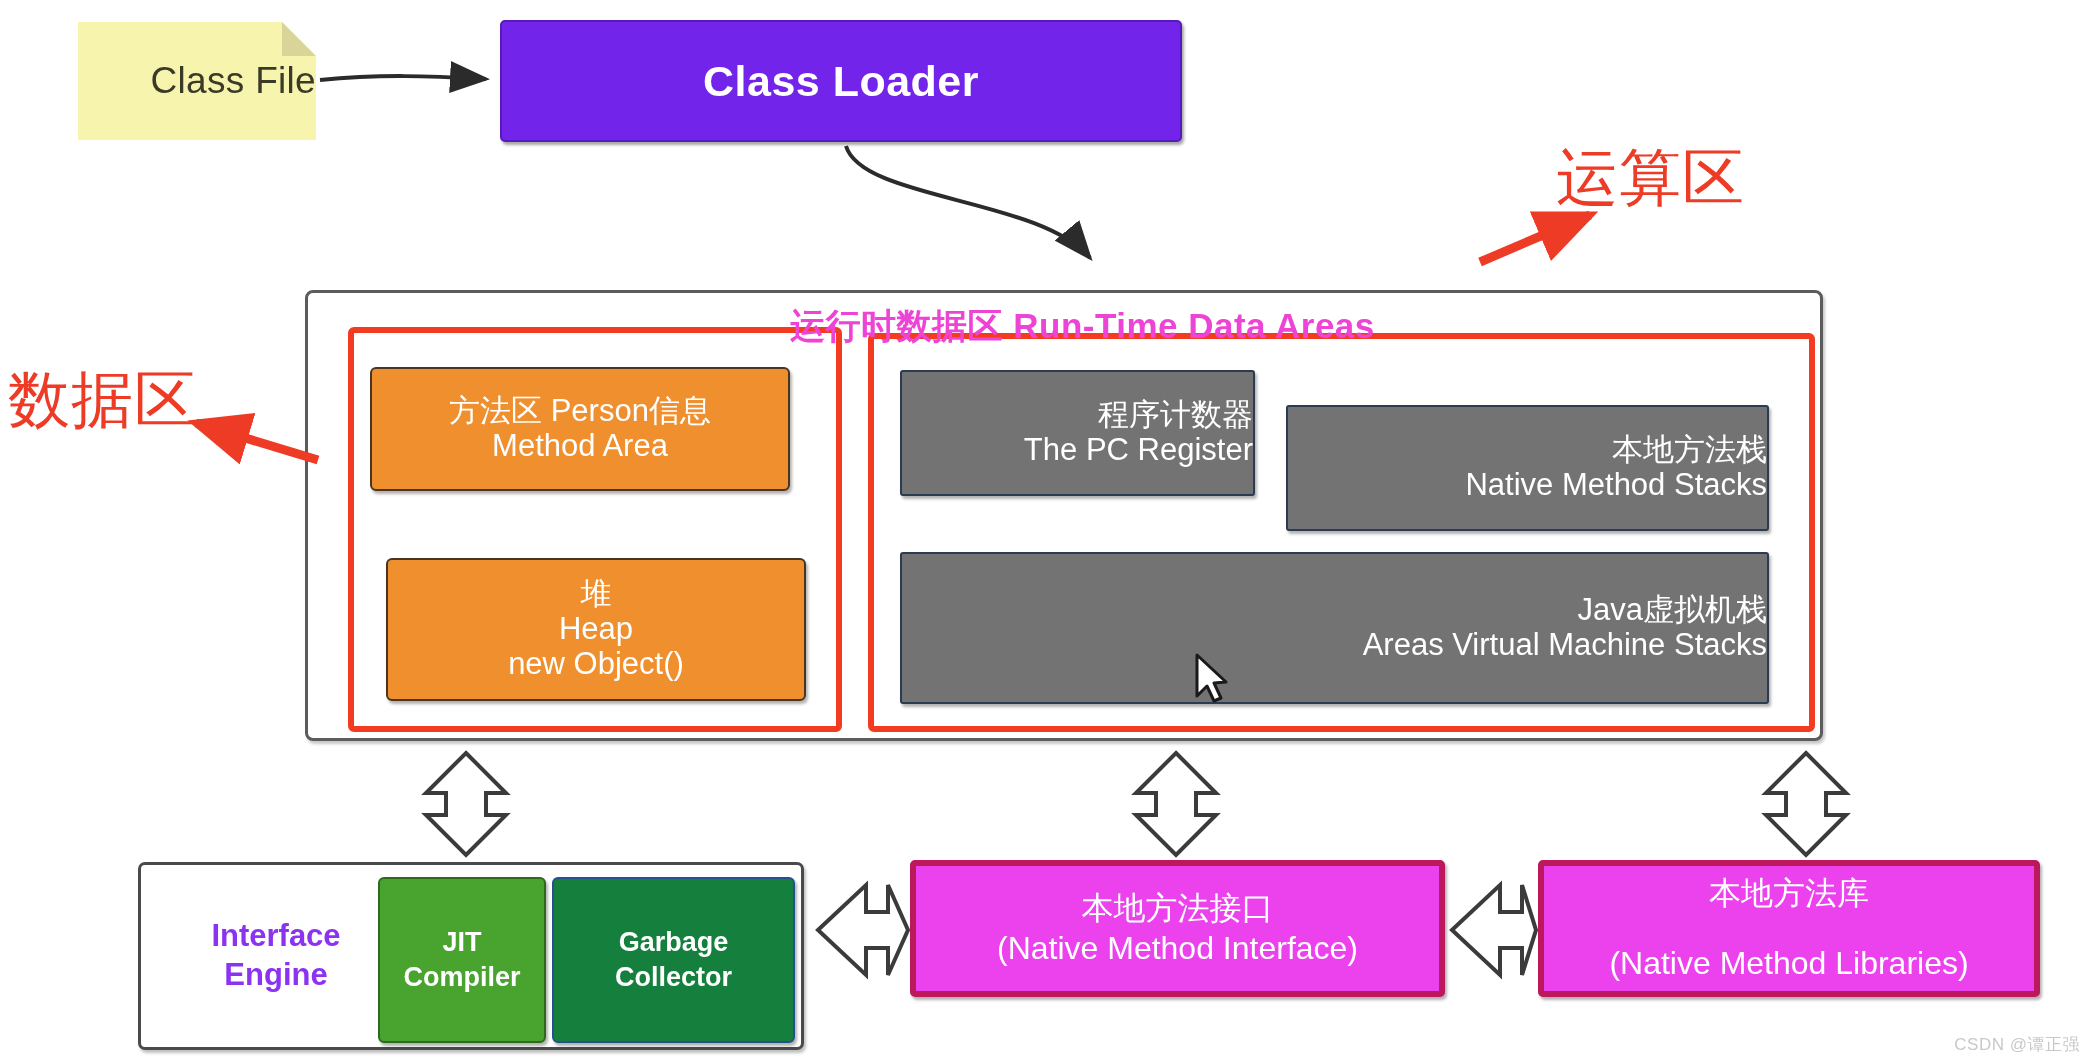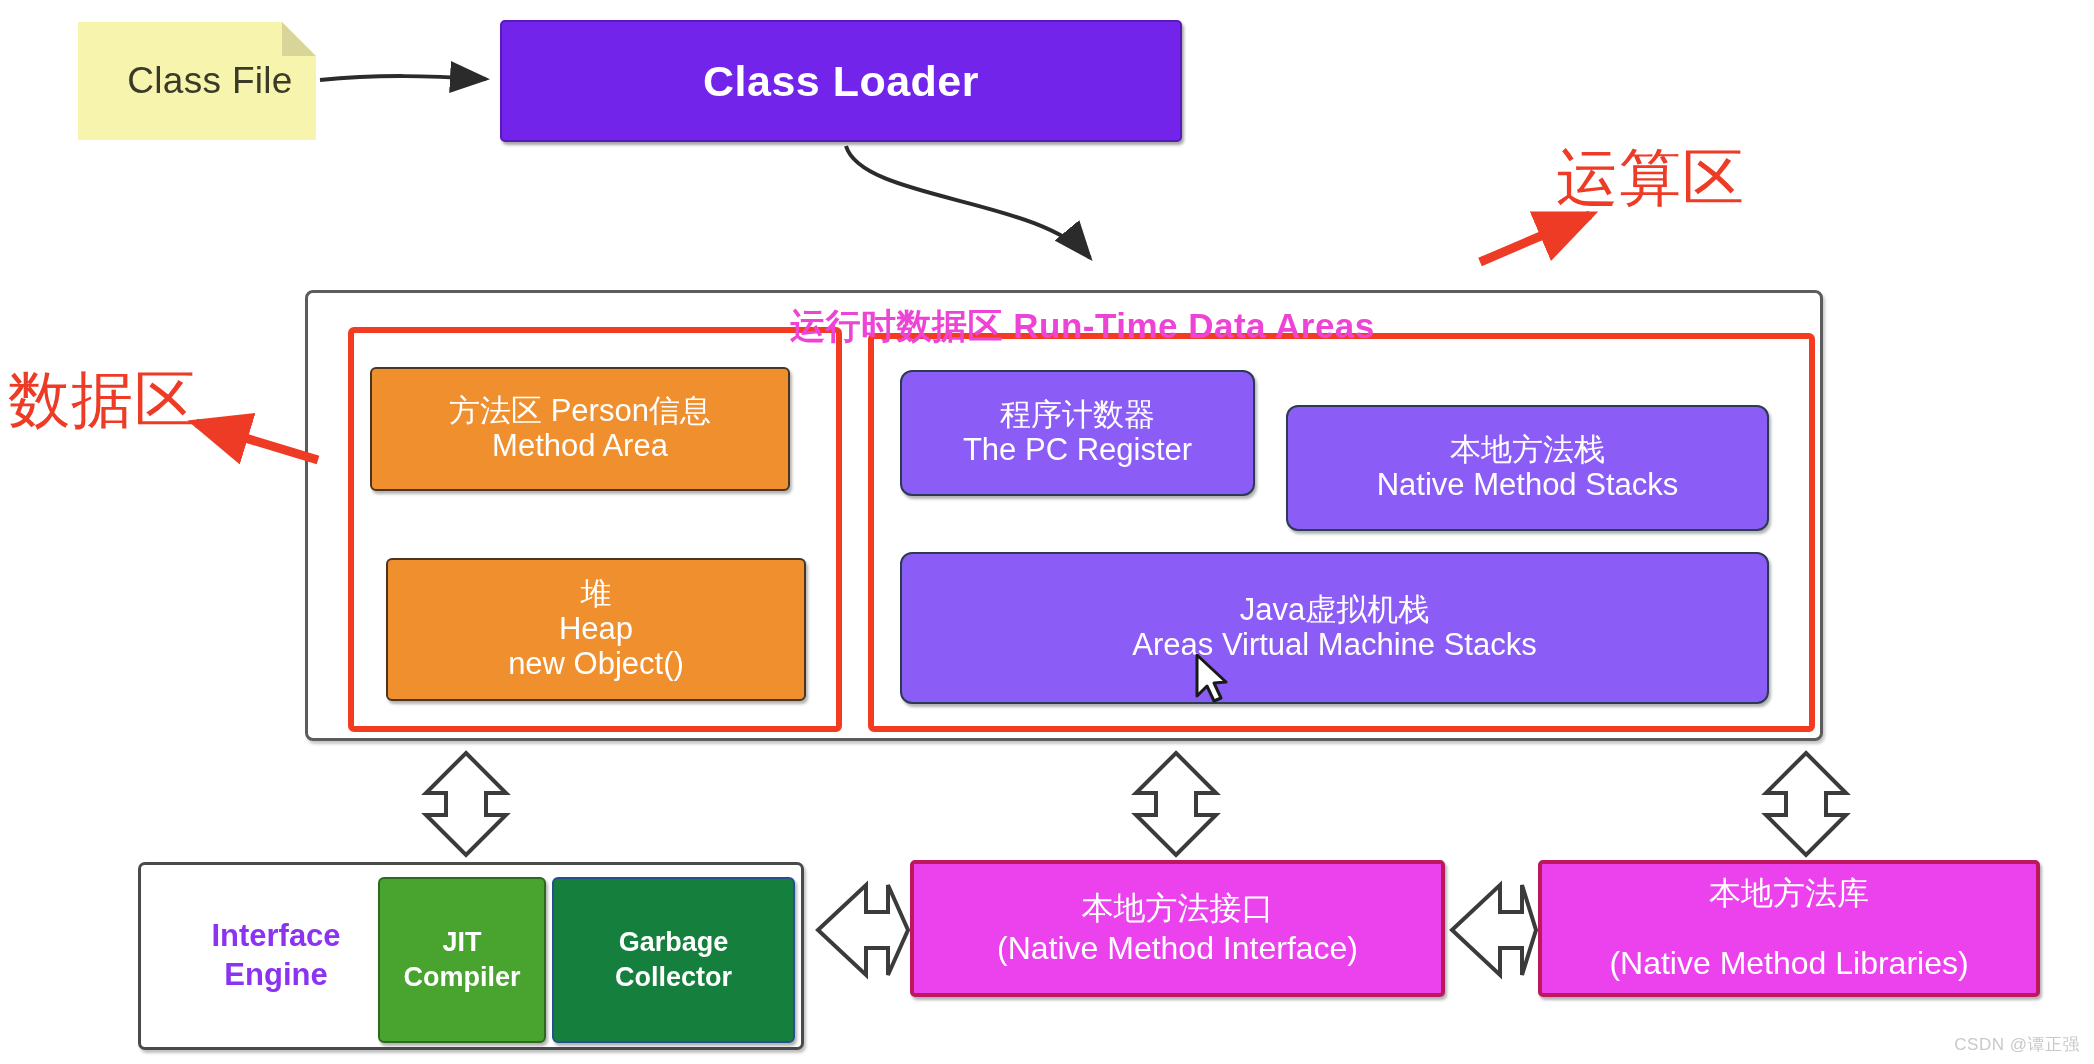--- a/index.html
+++ b/index.html
@@ -34,21 +34,21 @@
   #class-file {
     left: 78px;
     top: 22px;
     width: 238px;
     height: 118px;
     background: #f7f4ae;
     color: #3a3a28;
     font-size: 37px;
     letter-spacing: .3px;
     clip-path: polygon(0 0, calc(100% - 34px) 0, 100% 34px, 100% 100%, 0 100%);
-    align-items: center;
+    align-items: flex-end;
     justify-content: center;
     padding-left: 26px;
     text-align: left;
   }
   #class-file-fold {
     position: absolute;
     left: 282px;
     top: 22px;
     width: 34px;
     height: 34px;
@@ -110,26 +110,27 @@
   
   .ob {
     background: #ef8f2e;
     border: 2px solid #4a3620;
     border-radius: 6px;
     color: #ffffff;
     font-size: 31px;
     box-shadow: 2px 3px 3px rgba(0,0,0,.3);
   }
   .bb {
-    background: #8b5cf6;
+    background: #737373;
     border: 2px solid #2a3b52;
-    border-radius: 12px;
+    border-radius: 3px;
     color: #ffffff;
     font-size: 31px;
     box-shadow: 2px 3px 3px rgba(0,0,0,.3);
+    align-items: flex-end;
   }
   #method-area { left: 370px;  top: 367px; width: 420px; height: 124px; }
   #heap        { left: 386px;  top: 558px; width: 420px; height: 143px; }
   #pc-register { left: 900px;  top: 370px; width: 355px; height: 126px; }
   #native-stk  { left: 1286px; top: 370px; width: 483px; height: 126px; margin-top: 35px; }
   #jvm-stacks  { left: 900px;  top: 552px; width: 869px; height: 152px; }
 
   
   #exec-engine-box {
     position: absolute;
@@ -178,21 +179,21 @@
     color: #ffffff;
     font-size: 27px;
     font-weight: bold;
     line-height: 1.3;
     box-shadow: 2px 3px 3px rgba(0,0,0,.3);
   }
 
   
   .mb {
     background: #eb42ee;
-    border: 4px solid #be185d;
+    border: 6px solid #be185d;
     border-radius: 5px;
     color: #ffffff;
     font-size: 32px;
     line-height: 1.22;
     box-shadow: 2px 3px 3px rgba(0,0,0,.3);
   }
   #nmi { left: 910px;  top: 860px; width: 535px; height: 137px; }
   #nml { left: 1538px; top: 860px; width: 502px; height: 137px; gap: 31px; }
 
   

